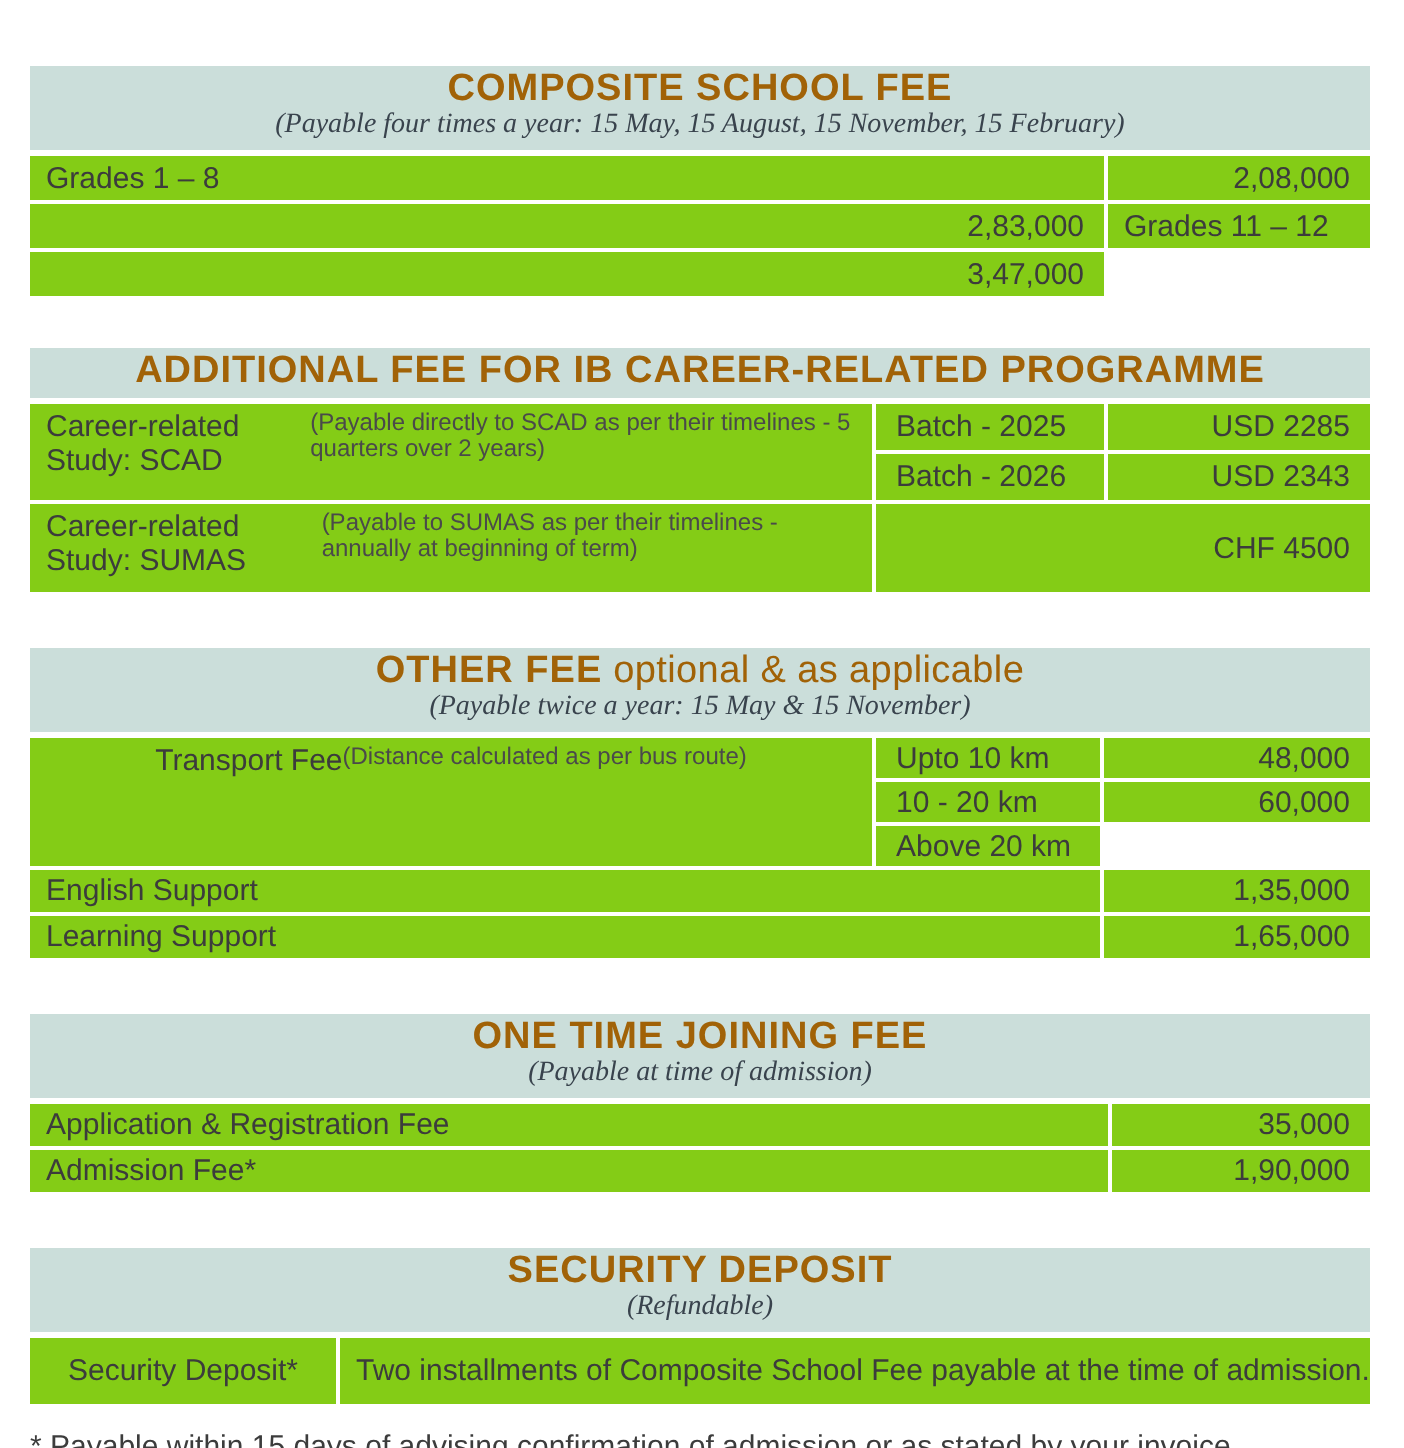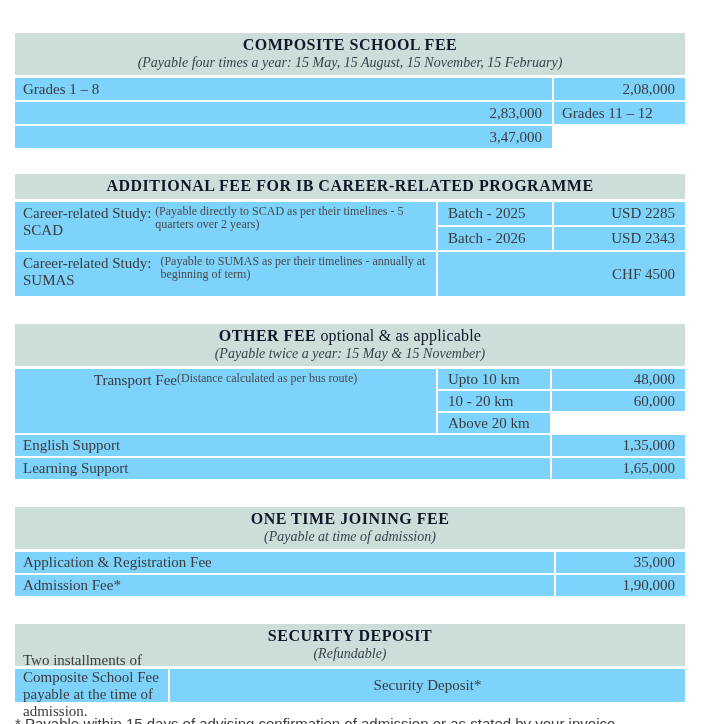--- a/index.html
+++ b/index.html
@@ -14,50 +14,49 @@
     overflow: hidden;
   }
   .sec { width: 670px; }
   .sec-head {
     background: #cbdeda;
     text-align: center;
     padding: 3px 0 4px 0;
     margin-bottom: 3px;
   }
   .sec-title {
-    font-family: Liberation Serif, serif;
+    font-family: Liberation Sans, sans-serif;
     font-weight: bold;
-    font-size: 16px;
+    font-size: 19px;
     letter-spacing: 0.5px;
-    color: #0f172a;
+    color: #a16207;
     line-height: 18px;
   }
   .sec-title .title-rest {
     font-weight: normal;
     letter-spacing: 0.2px;
   }
   .sec-sub {
     font-family: Liberation Serif, serif;
     font-style: italic;
     font-size: 14px;
     color: #39434d;
     line-height: 17px;
   }
   .grid {
     display: grid;
     gap: 2px;
     background: #ffffff;
   }
   .cell {
-    background: #7dd3fc;
+    background: #84cc16;
     display: flex;
     align-items: center;
     font-size: 15px;
     line-height: 17px;
-    font-family: Liberation Serif, serif;
   }
   .cell.label { padding-left: 8px; }
   .cell.amount { justify-content: flex-end; padding-right: 10px; }
   .cell.mid { padding-left: 10px; }
   .cell.desc {
     flex-direction: row;
     align-items: flex-start;
     justify-content: center;
     padding: 3px 8px;
   }
@@ -161,20 +160,20 @@
       <div class="cell amount">1,90,000</div>
     </div>
   </section>
 
   <section class="sec">
     <div class="sec-head">
       <div class="sec-title">SECURITY DEPOSIT</div>
       <div class="sec-sub">(Refundable)</div>
     </div>
     <div class="grid g-sec-dep">
+      <div class="cell centered">Security Deposit*</div>
       <div class="cell label">Two installments of Composite School Fee payable at the time of admission.</div>
-      <div class="cell centered">Security Deposit*</div>
     </div>
   </section>
 
   <div class="footnote">* Payable within 15 days of advising confirmation of admission or as stated by your invoice.</div>
 
 </div>
 
 </body></html>

